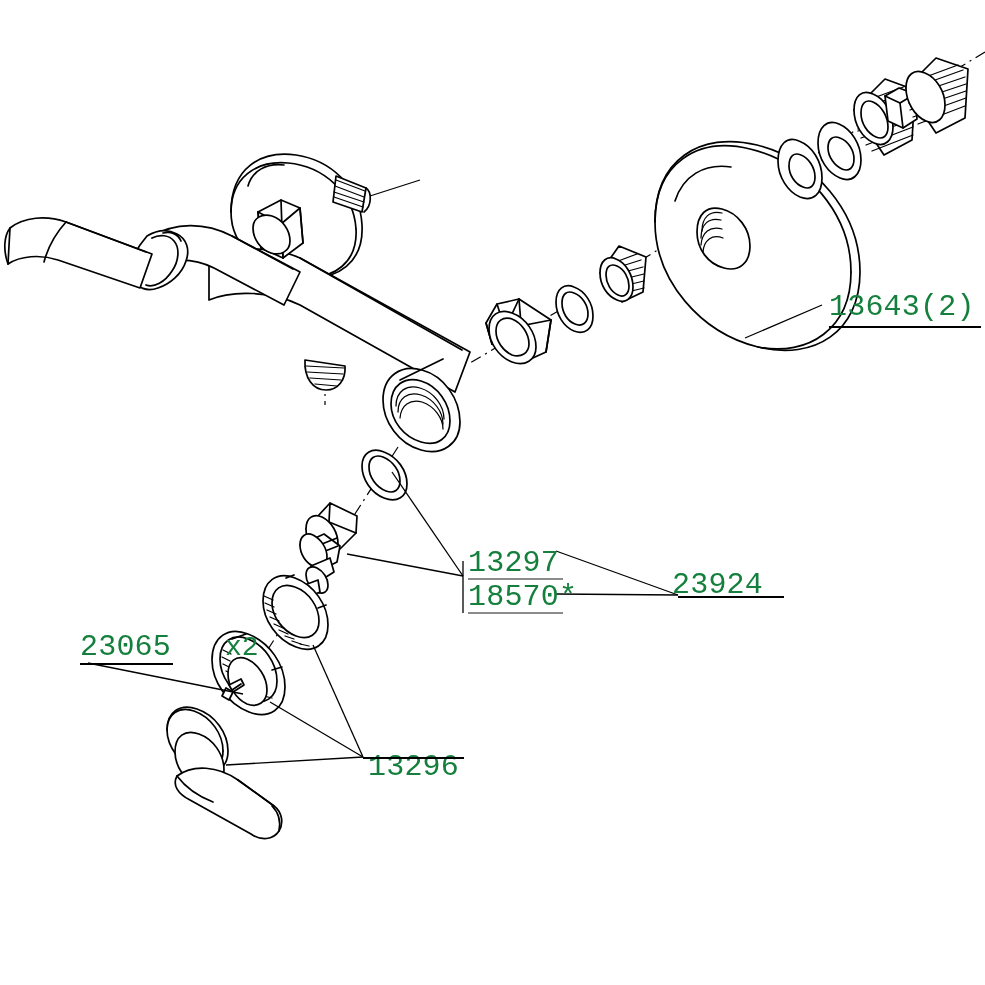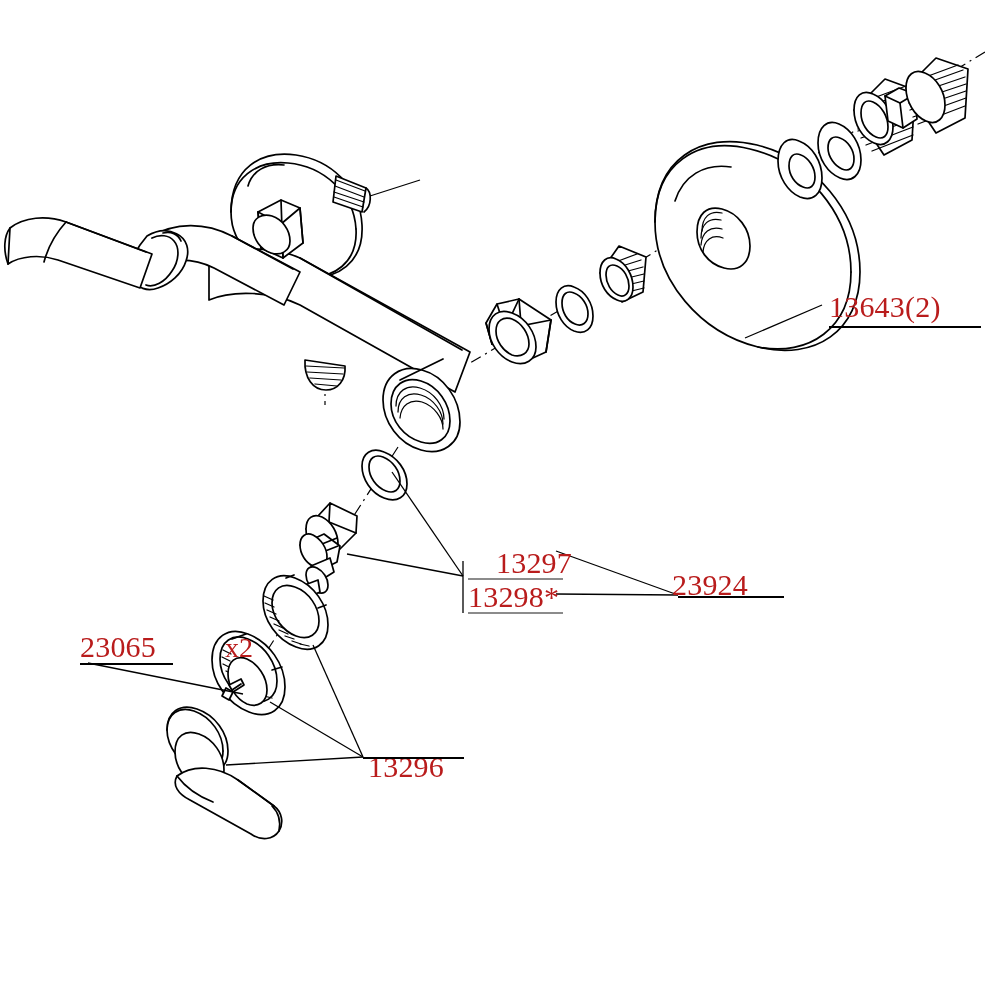--- a/index.html
+++ b/index.html
@@ -1,19 +1,19 @@
 <!DOCTYPE html>
 <html><head>
 <meta charset="utf-8">
 <style>
   html,body{margin:0;padding:0;background:#ffffff;}
   body{width:985px;height:985px;font-family:"Liberation Sans",sans-serif;overflow:hidden;}
   #stage{position:relative;width:985px;height:985px;background:#ffffff;}
   #art{position:absolute;inset:0;}
-  .lbl{position:absolute;white-space:nowrap;color:#b91c1c;font-family:Liberation Serif, serif;}
+  .lbl{position:absolute;white-space:nowrap;color:#15803d;font-family:Liberation Mono, monospace;}
   .lbl-num{font-size:30px;line-height:30px;letter-spacing:.2px;}
   .lbl-x2{font-size:28px;line-height:28px;}
   .ul{position:absolute;height:2px;background:#000;}
   .ul-gray{background:#8b8b8b;}
 </style>
 </head>
 <body>
 
 <div id="stage">
 
@@ -262,24 +262,24 @@
 
       <path class="ld" d="M313 645 L363 757"></path>
       <path class="ld" d="M270 702 L363 757"></path>
       <path class="ld" d="M226 765 L363 757"></path>
     </g>
   </svg>
 
   <div class="lbl lbl-num" style="left:829px;top:292px;">13643(2)</div>
   <div class="ul" style="left:829px;top:326px;width:152px;"></div>
 
-  <div class="lbl lbl-num" style="left:496px;top:548px;text-align:right;">13297</div>
+  <div class="lbl lbl-num" style="left:468px;top:548px;text-align:right;">13297</div>
   <div class="ul ul-gray" style="left:468px;top:578px;width:95px;"></div>
 
-  <div class="lbl lbl-num" style="left:468px;top:582px;">13298*</div>
+  <div class="lbl lbl-num" style="left:468px;top:582px;">18570*</div>
   <div class="ul ul-gray" style="left:468px;top:612px;width:95px;"></div>
 
   <div class="lbl lbl-num" style="left:672px;top:570px;">23924</div>
   <div class="ul" style="left:678px;top:596px;width:106px;"></div>
 
   <div class="lbl lbl-num" style="left:80px;top:632px;">23065</div>
   <div class="ul" style="left:80px;top:663px;width:93px;"></div>
 
   <div class="lbl lbl-x2" style="left:189px;top:634px;margin-left:36px;">x2</div>
 

